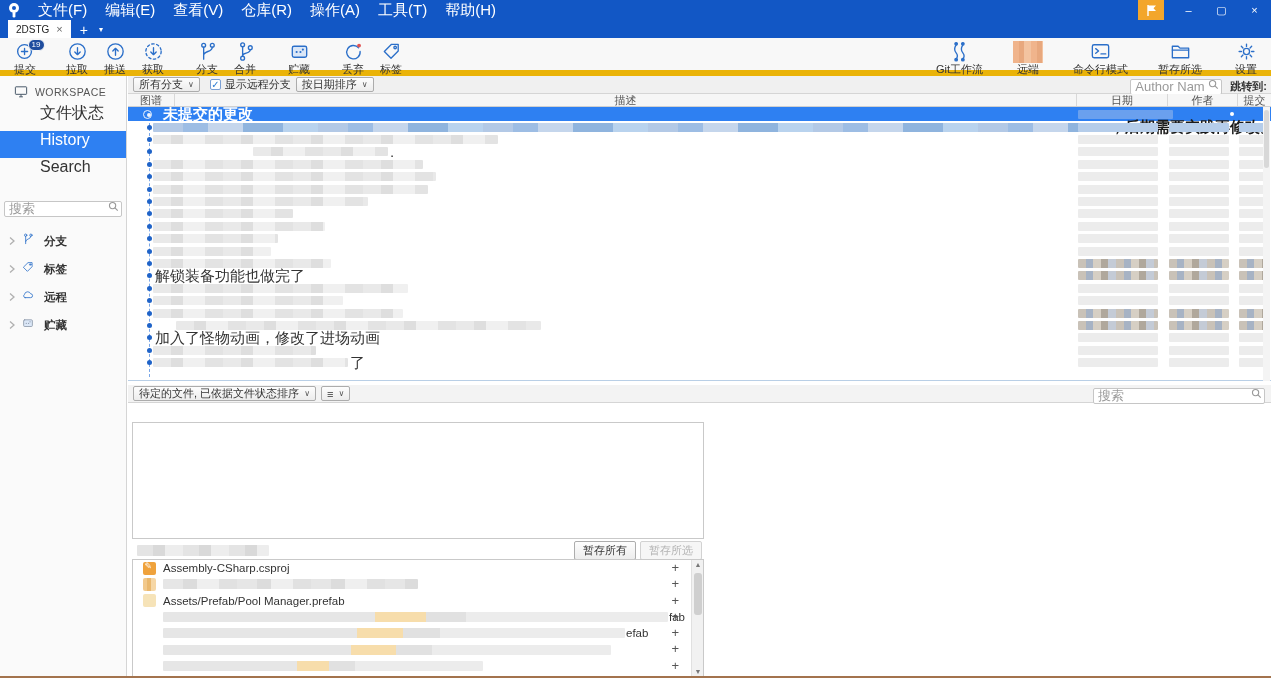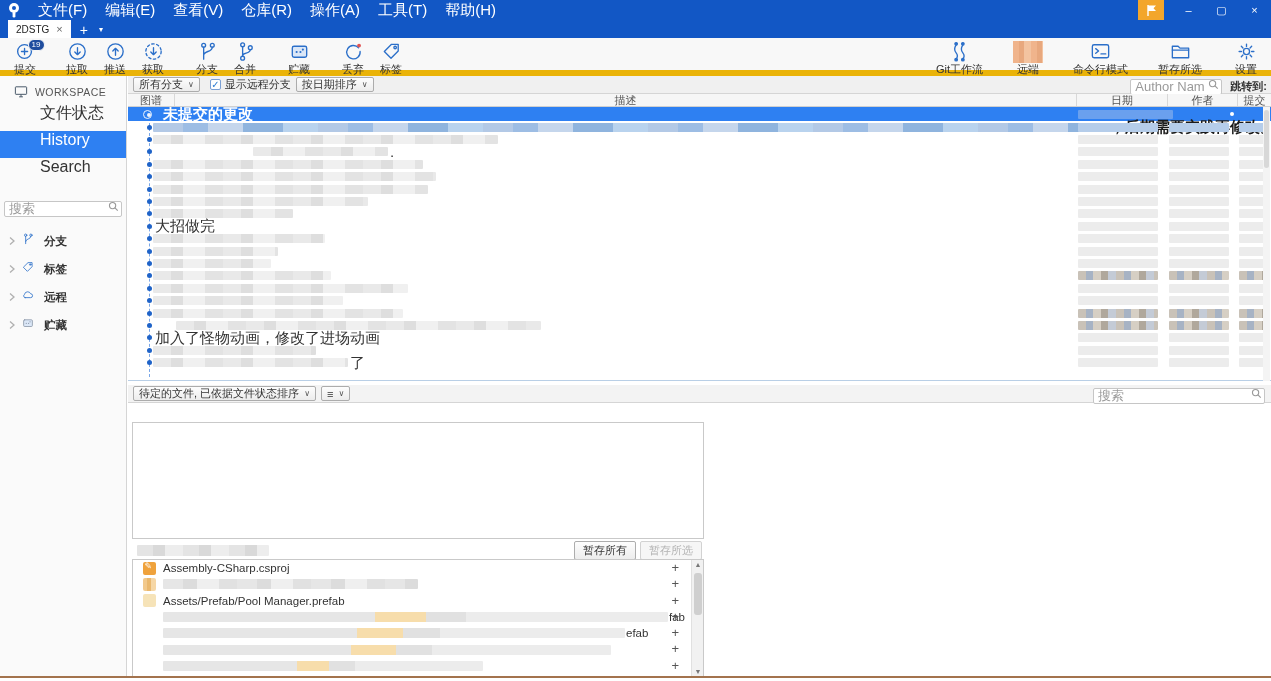--- a/index.html
+++ b/index.html
@@ -473,29 +473,20 @@
           <span class="dwrap">
             <span class="dblur" style="width: 140px; flex: 0 0 auto;"></span>
           </span>
           <span class="rb bd t-gray"></span>
           <span class="rb ba t-gray"></span>
           <span class="rb bc t-gray"></span>
         </div>
         <div class="hrow">
           <span class="gdot"></span>
           <span class="dwrap">
-            <span class="dtxt">大招做完</span>
-          </span>
-          <span class="rb bd t-gray"></span>
-          <span class="rb ba t-gray"></span>
-          <span class="rb bc t-gray"></span>
-        </div>
-        <div class="hrow">
-          <span class="gdot"></span>
-          <span class="dwrap">
             <span class="dblur" style="width: 172px; flex: 0 0 auto;"></span>
           </span>
           <span class="rb bd t-gray"></span>
           <span class="rb ba t-gray"></span>
           <span class="rb bc t-gray"></span>
         </div>
         <div class="hrow">
           <span class="gdot"></span>
           <span class="dwrap">
             <span class="dblur" style="width: 125px; flex: 0 0 auto;"></span>
@@ -510,20 +501,29 @@
             <span class="dblur" style="width: 118px; flex: 0 0 auto;"></span>
           </span>
           <span class="rb bd t-gray"></span>
           <span class="rb ba t-gray"></span>
           <span class="rb bc t-gray"></span>
         </div>
         <div class="hrow">
           <span class="gdot"></span>
           <span class="dwrap">
             <span class="dblur" style="width: 178px; flex: 0 0 auto;"></span>
+          </span>
+          <span class="rb bd t-dark"></span>
+          <span class="rb ba t-dark"></span>
+          <span class="rb bc t-dark"></span>
+        </div>
+        <div class="hrow">
+          <span class="gdot"></span>
+          <span class="dwrap">
+            <span class="dtxt">解锁装备功能也做完了</span>
           </span>
           <span class="rb bd t-dark"></span>
           <span class="rb ba t-dark"></span>
           <span class="rb bc t-dark"></span>
         </div>
         <div class="hrow">
           <span class="gdot"></span>
           <span class="dwrap">
             <span class="dblur" style="width: 255px; flex: 0 0 auto;"></span>
           </span>

